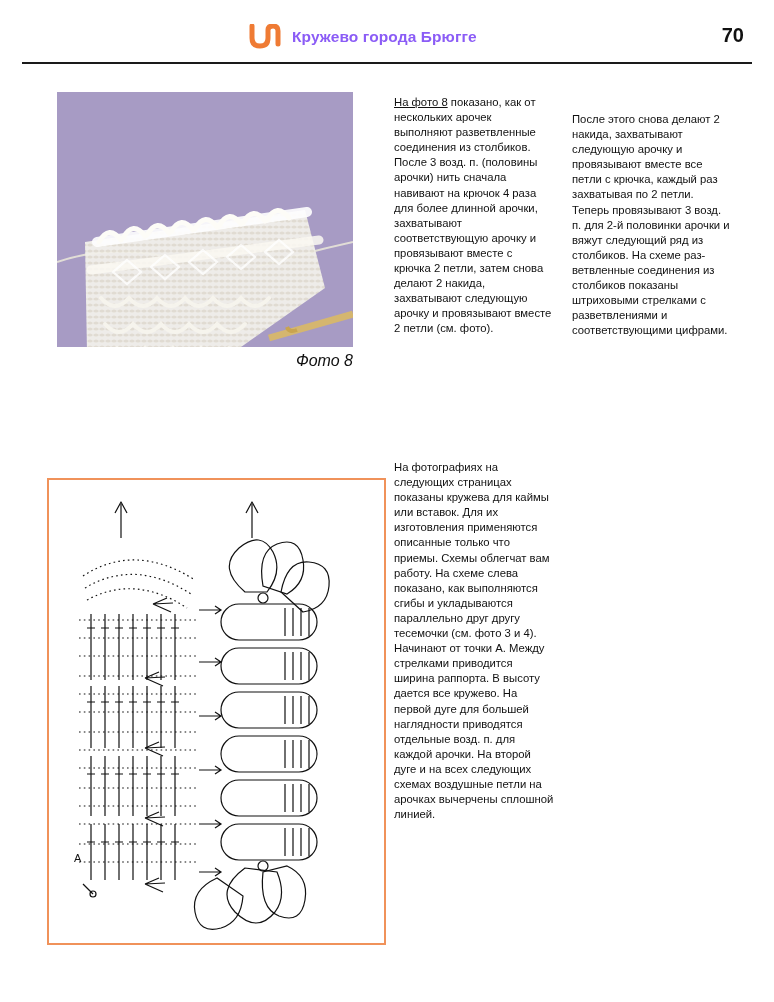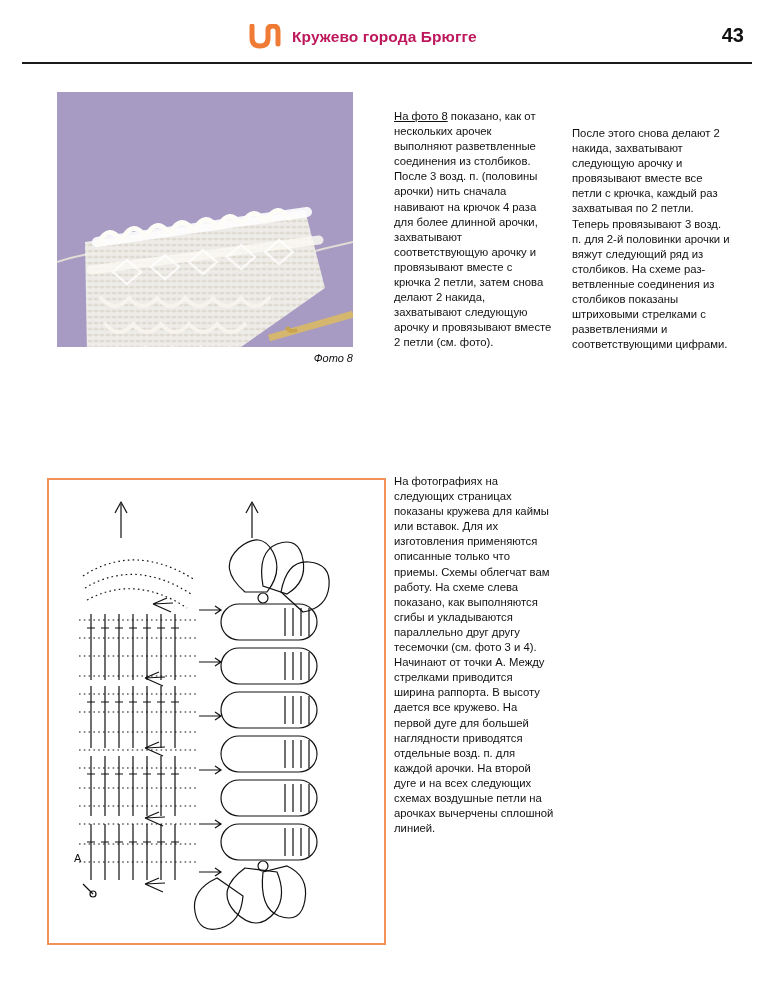--- a/index.html
+++ b/index.html
@@ -30,21 +30,21 @@
     top: 24px;
     width: 34px;
     height: 26px;
   }
   .header-title {
     position: absolute;
     left: 292px;
     top: 28px;
     font-size: 15.5px;
     font-weight: bold;
-    color: #be185d;
+    color: #8b5cf6;
     letter-spacing: 0.1px;
   }
   .page-number {
     position: absolute;
     right: 30px;
     top: 24px;
     font-size: 20px;
     font-weight: bold;
     color: #111111;
   }
@@ -66,42 +66,41 @@
     height: 255px;
     background: #a79bc4;
     overflow: hidden;
   }
   .photo-caption {
     position: absolute;
     left: 57px;
     top: 352px;
     width: 296px;
     text-align: right;
-    font-size: 11px;
+    font-size: 16px;
     font-style: italic;
     color: #111111;
   }
 
   
   .lace {
     position: absolute;
     left: 0;
     top: 0;
     width: 296px;
     height: 255px;
   }
 
   
   .col {
     position: absolute;
     font-size: 11.3px;
     line-height: 15.1px;
     color: #111111;
     text-align: left;
-    margin-top: 14px;
   }
   .col p {
     margin: 0;
   }
   .col-a {
     left: 394px;
     top: 95px;
     width: 158px;
   }
   .col-b {
@@ -147,21 +146,21 @@
 </head>
 <body>
 
 <div class="page-header">
   <div class="header-logo">
     <svg width="34" height="26" viewBox="0 0 34 26" xmlns="http://www.w3.org/2000/svg">
       <path d="M4 2 L4 14 Q4 22 12 22 Q20 22 20 14 L20 6 Q20 2 25 2 Q30 2 30 7 L30 20" fill="none" stroke="#ef7b34" stroke-width="5" stroke-linecap="round" stroke-linejoin="round"></path>
     </svg>
   </div>
   <div class="header-title">Кружево города Брюгге</div>
-  <div class="page-number">43</div>
+  <div class="page-number">70</div>
   <div class="header-rule"></div>
 </div>
 
 <div class="photo-frame">
   <svg class="lace" viewBox="0 0 296 255" xmlns="http://www.w3.org/2000/svg">
     <defs>
       <filter id="soft">
           <feGaussianBlur stdDeviation="0.5"></feGaussianBlur>
         </filter>
       <pattern id="knit" width="6" height="6" patternUnits="userSpaceOnUse">

